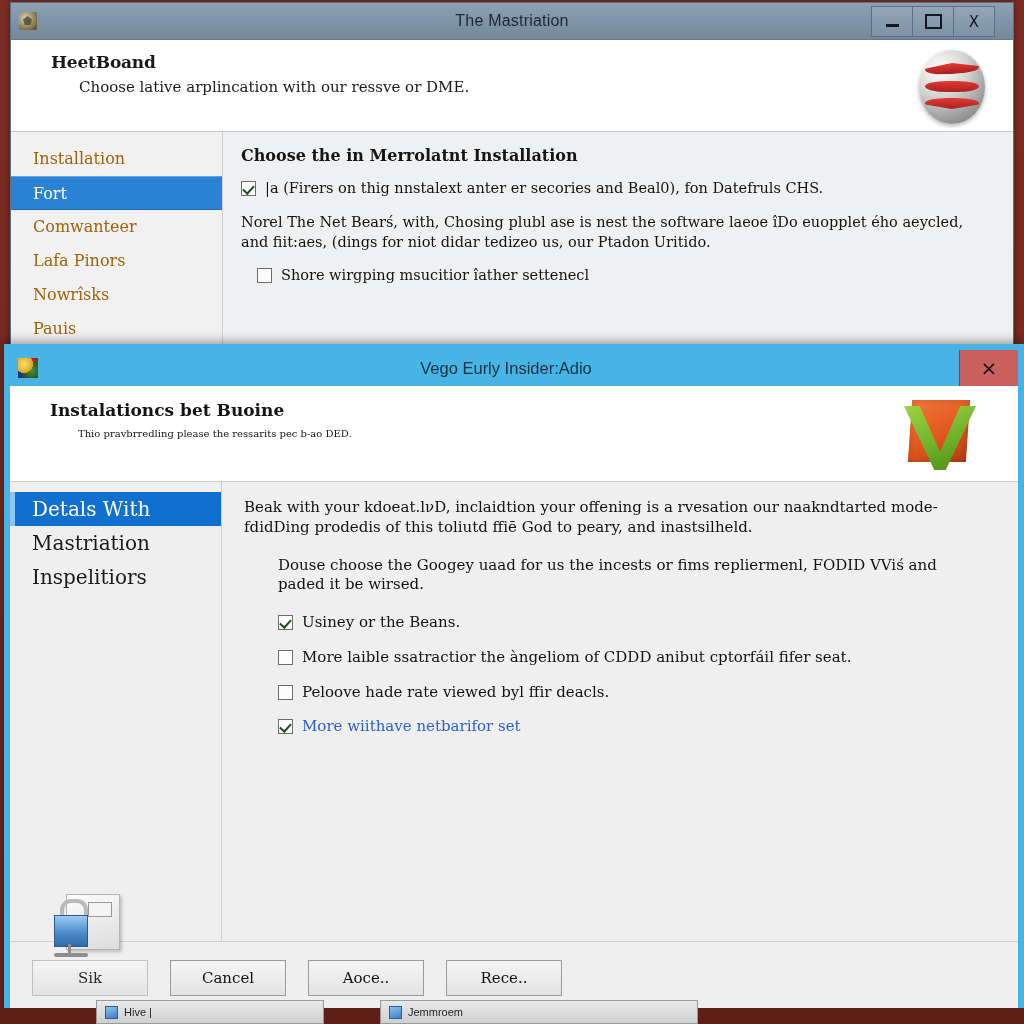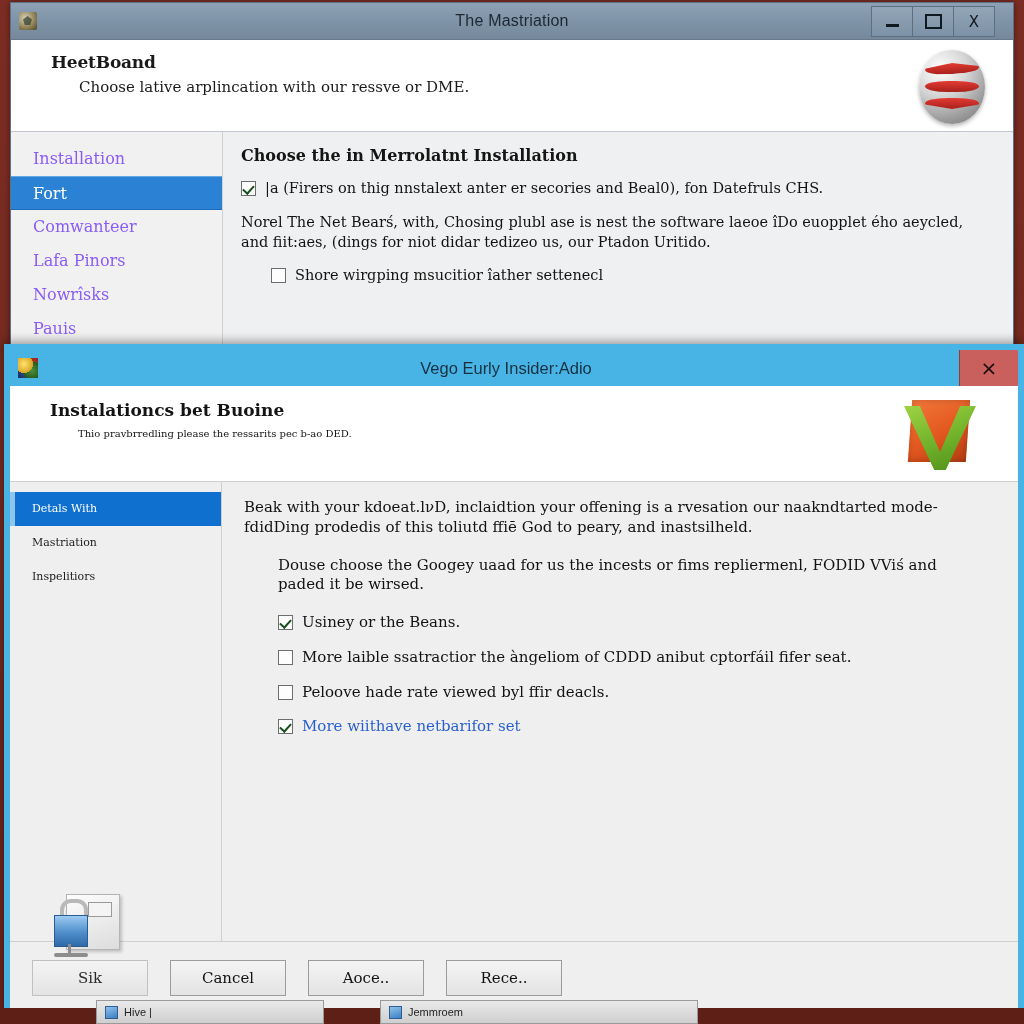--- a/index.html
+++ b/index.html
@@ -132,21 +132,21 @@
   #bg-sidebar {
     width: 212px;
     background: #f1f1f1;
     border-right: 1px solid #cfd2d5;
     padding-top: 10px;
     box-sizing: border-box;
   }
   .bg-nav-item {
     height: 34px; line-height: 34px;
     padding-left: 22px;
-    font-size: 16px; color: #8b5cf6;
+    font-size: 16px; color: #a16207;
     font-family: "DejaVu Serif", serif;
     white-space: nowrap;
   }
   .bg-nav-item.selected {
     background: #2b82d4;
     color: #ffffff;
     border-top: 1px solid #64a9e4;
     border-bottom: 1px solid #1e6cb8;
     box-sizing: border-box;
   }
@@ -182,21 +182,21 @@
     font-family: "DejaVu Serif", serif;
     line-height: 1.25;
   }
   #bg-content .c-para {
     margin: 16px 0 14px 0;
     font-size: 14.5px; color: #131313;
     font-family: "DejaVu Serif", serif;
     line-height: 1.35;
     max-width: 740px;
   }
-  #bg-content .indent { margin-left: 30px; }
+  #bg-content .indent { margin-left: 16px; }
 
   
   #fg-window {
     left: 4px; top: 344px;
     width: 1020px; height: 675px;
     border: 6px solid #48b4e6;
     background: #efefef;
     box-shadow: 0 -2px 10px rgba(0,0,0,0.4);
   }
   #fg-titlebar {
@@ -273,21 +273,21 @@
   #fg-sidebar {
     width: 212px;
     background: #efefef;
     border-right: 1px solid #cfcfcf;
     padding-top: 10px;
     box-sizing: border-box;
   }
   .fg-nav-item {
     height: 34px; line-height: 34px;
     padding-left: 22px;
-    font-size: 11px; color: #1b1b1b;
+    font-size: 20px; color: #1b1b1b;
     font-family: "DejaVu Serif", serif;
     white-space: nowrap;
     box-sizing: border-box;
   }
   .fg-nav-item.selected {
     background: #1070d0;
     color: #ffffff;
     border-left: 5px solid #8fc5ee;
     padding-left: 17px;
   }

